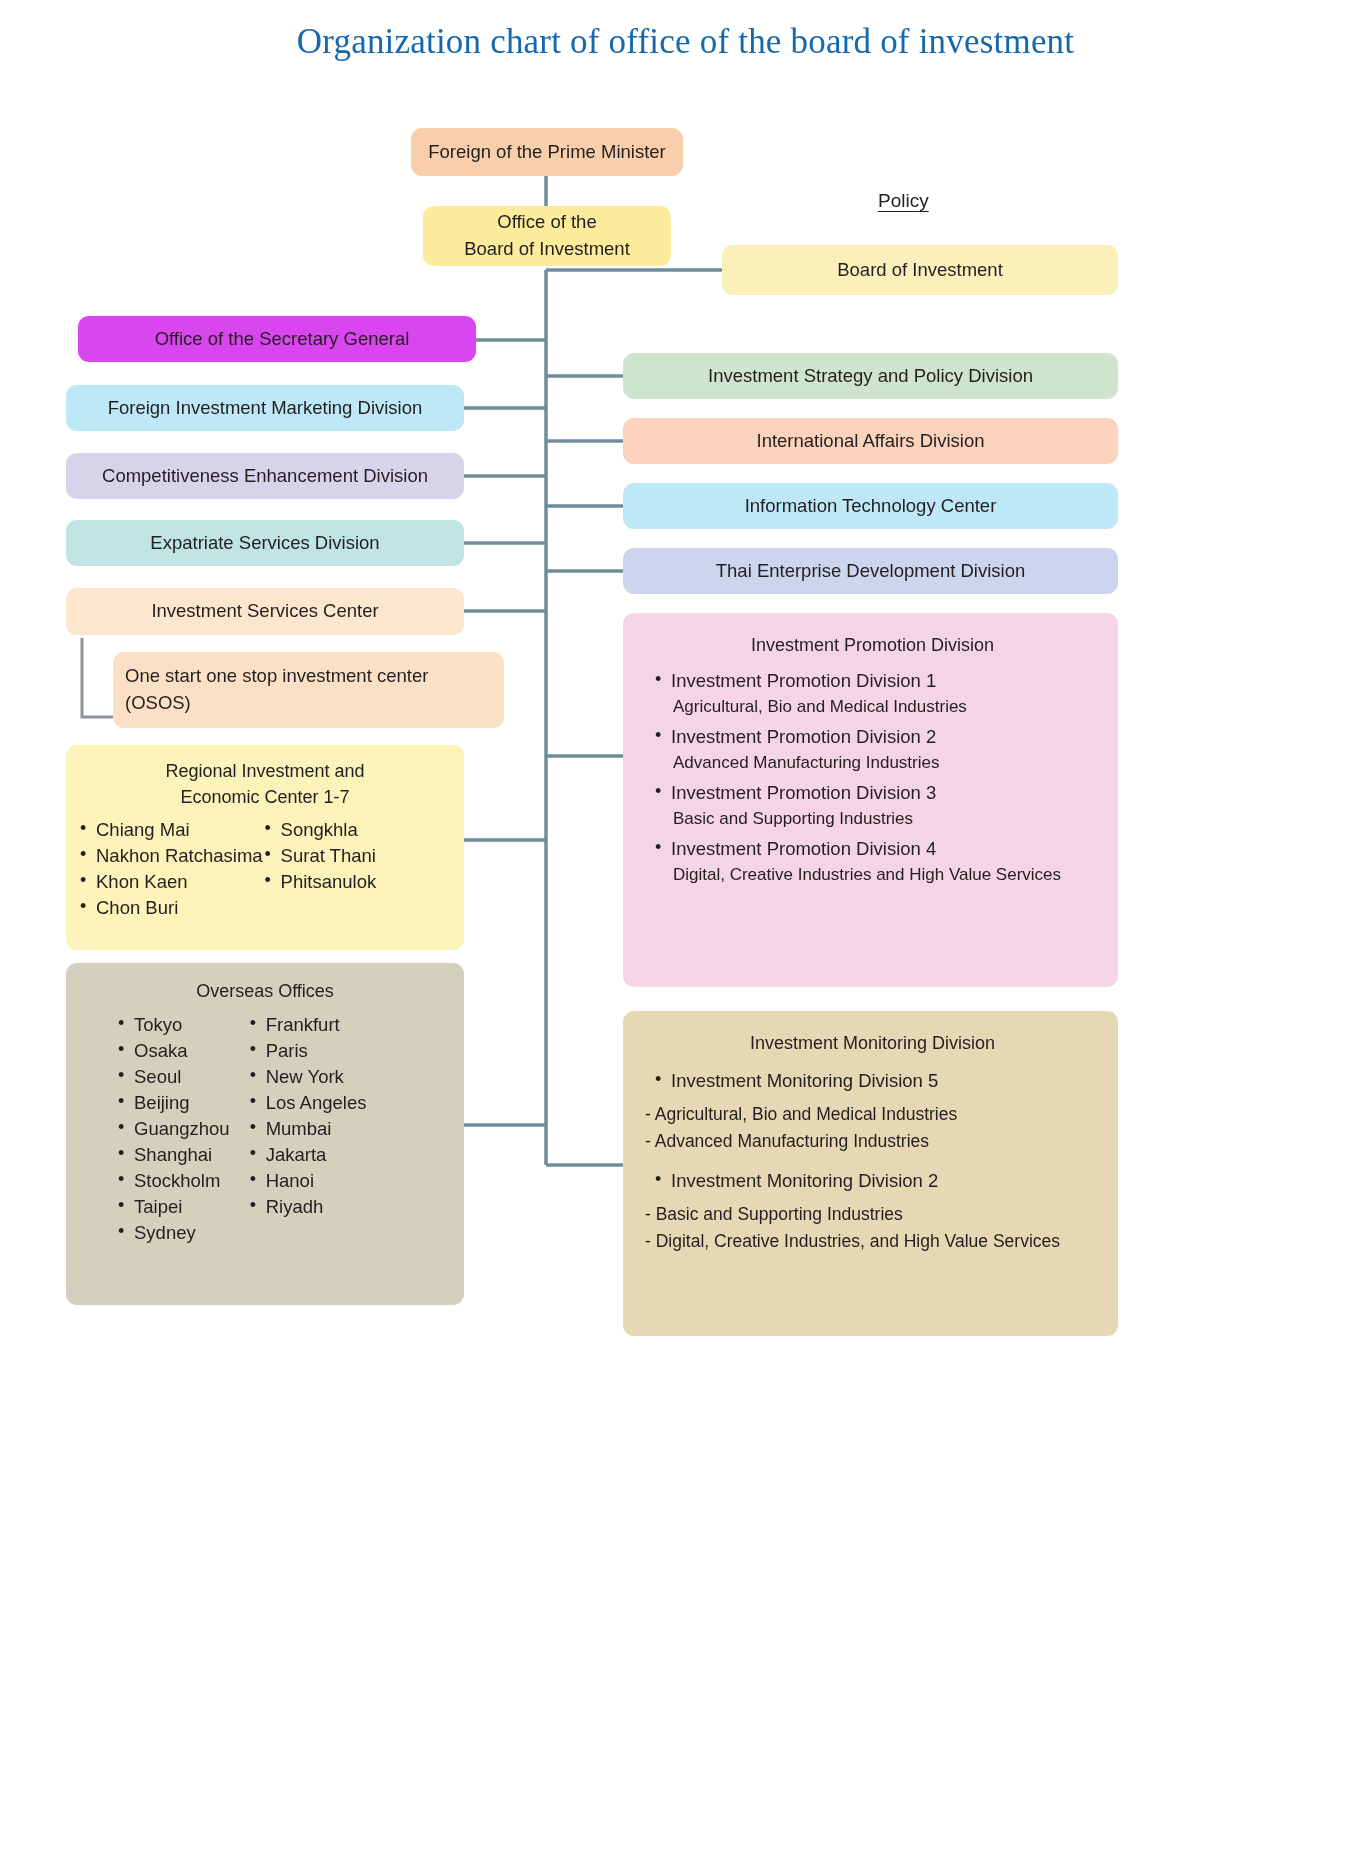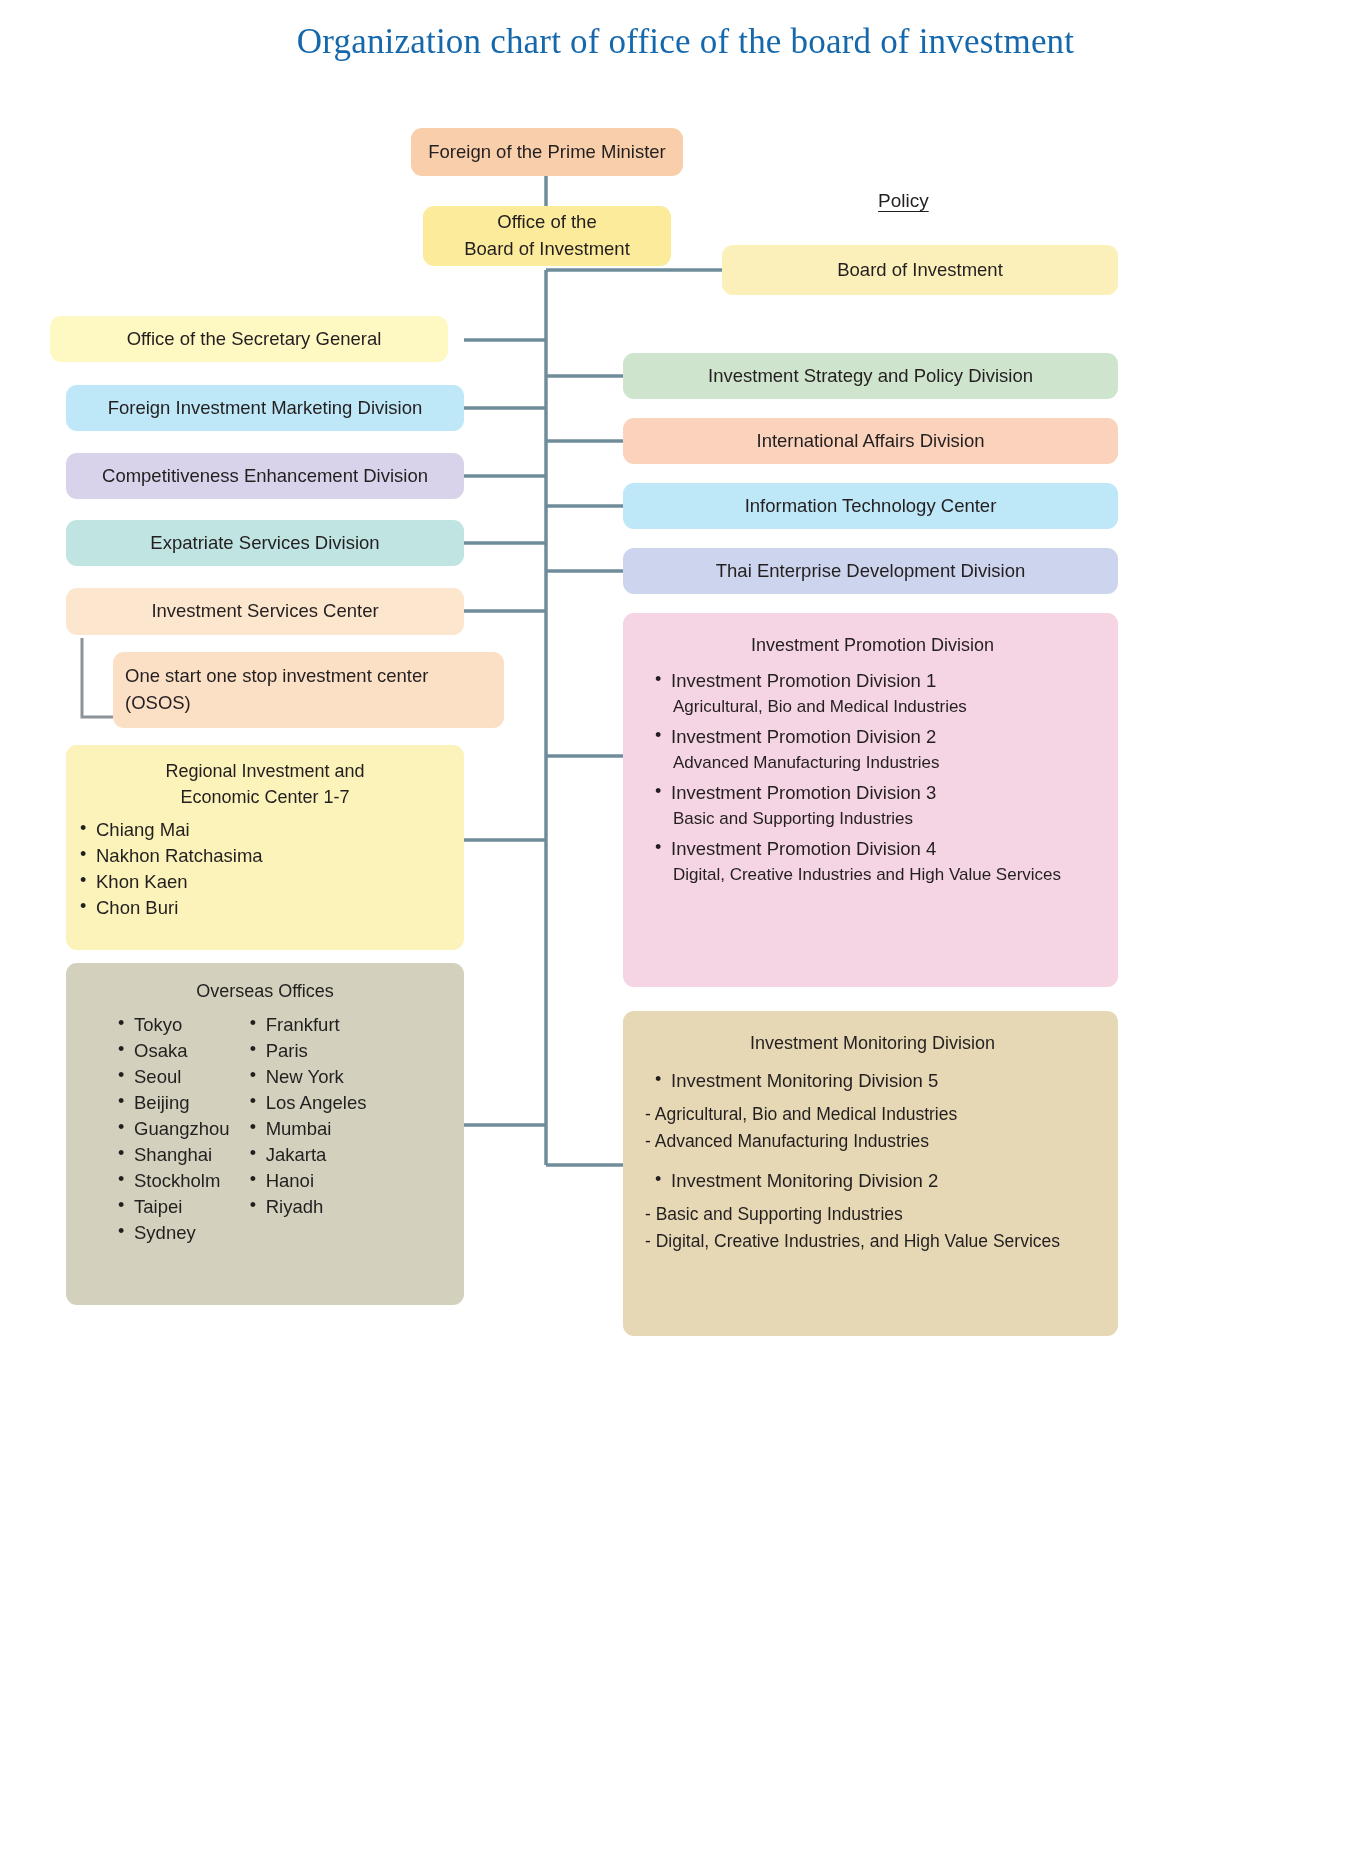--- a/index.html
+++ b/index.html
@@ -159,21 +159,21 @@
     <div class="hdr">Office of the
 Board of Investment</div>
   </div>
 
   <div class="policy-label" style="left:878px; top:190px;">Policy</div>
 
   <div class="node" style="left:722px; top:245px; width:396px; height:50px; background:#fcf0ba;">
     <div class="hdr">Board of Investment</div>
   </div>
 
-  <div class="node" style="left:50px; top:316px; width:398px; height:46px; background:#fef9c3;padding-left:20px;">
+  <div class="node" style="left:78px; top:316px; width:398px; height:46px; background:#d946ef;padding-left:20px;">
     <div class="hdr">Office of the Secretary General</div>
   </div>
 
   <div class="node" style="left:66px; top:385px; width:398px; height:46px; background:#bee7f7;">
     <div class="hdr">Foreign Investment Marketing Division</div>
   </div>
 
   <div class="node" style="left:66px; top:453px; width:398px; height:46px; background:#d8d3ea;">
     <div class="hdr">Competitiveness Enhancement Division</div>
   </div>
@@ -192,20 +192,25 @@
 
   <div class="node" style="left:66px; top:745px; width:398px; height:205px; background:#fbf3b9; justify-content:flex-start; padding:14px 12px 10px 12px;">
     <div class="mini-title">Regional Investment and
 Economic Center 1-7</div>
     <div class="two-col">
       <ul class="blist">
         <li>Chiang Mai</li>
         <li>Nakhon Ratchasima</li>
         <li>Khon Kaen</li>
         <li>Chon Buri</li>
+      </ul>
+      <ul class="blist">
+        <li>Songkhla</li>
+        <li>Surat Thani</li>
+        <li>Phitsanulok</li>
       </ul>
     </div>
   </div>
 
   <div class="node" style="left:66px; top:963px; width:398px; height:342px; background:#d3d0bd; justify-content:flex-start; padding:16px 12px 10px 12px;">
     <div class="mini-title" style="margin-bottom:8px;">Overseas Offices</div>
     <div class="two-col" style="margin-top:0;">
       <ul class="blist" style="padding-left:38px;">
         <li>Tokyo</li>
         <li>Osaka</li>

